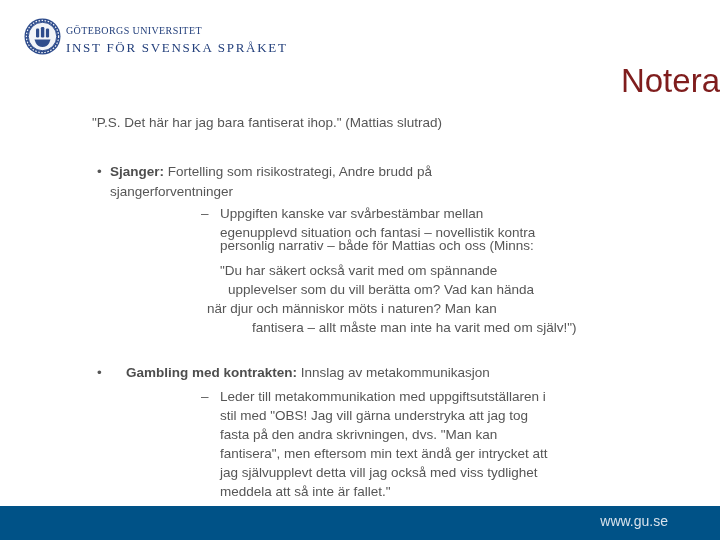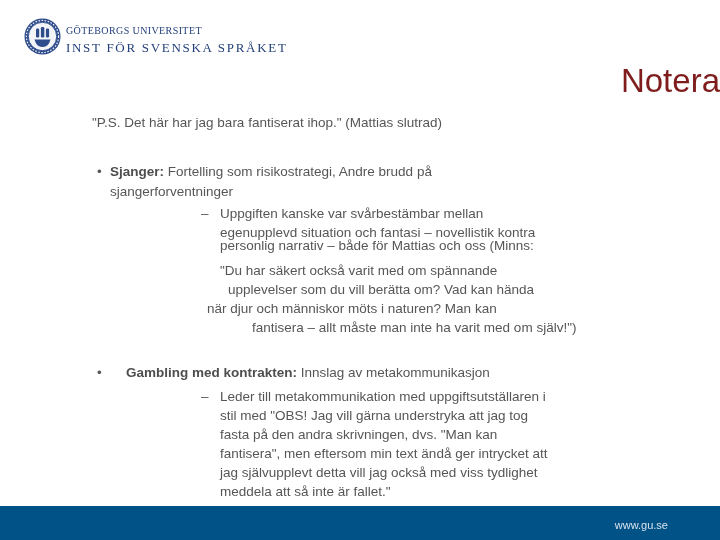--- a/index.html
+++ b/index.html
@@ -44,23 +44,22 @@
   }
   .t b { font-weight: bold; color: #4e4e4e; }
 
   
   .footer-bar {
     left: 0; top: 506px; width: 720px; height: 34px;
     background: #005287;
   }
   .footer-url {
     right: 52px; top: 513px;
-    font-size: 11px;
+    font-size: 14px;
     color: #d8e2ec;
-    margin-top: 6px;
   }
 </style>
 </head>
 <body>
 
 <svg class="abs logo-seal" viewBox="0 0 37 37" xmlns="http://www.w3.org/2000/svg">
   <circle cx="18.5" cy="18.5" r="18" fill="#2e4c8c"></circle>
   <circle cx="18.5" cy="18.5" r="14.2" fill="#f2f4f8"></circle>
   <circle cx="18.5" cy="18.5" r="16.1" fill="none" stroke="#f2f4f8" stroke-width="1.2" stroke-dasharray="1.6 1.5"></circle>
   <circle cx="18.5" cy="18.5" r="14.2" fill="none" stroke="#2e4c8c" stroke-width="0.9"></circle>

